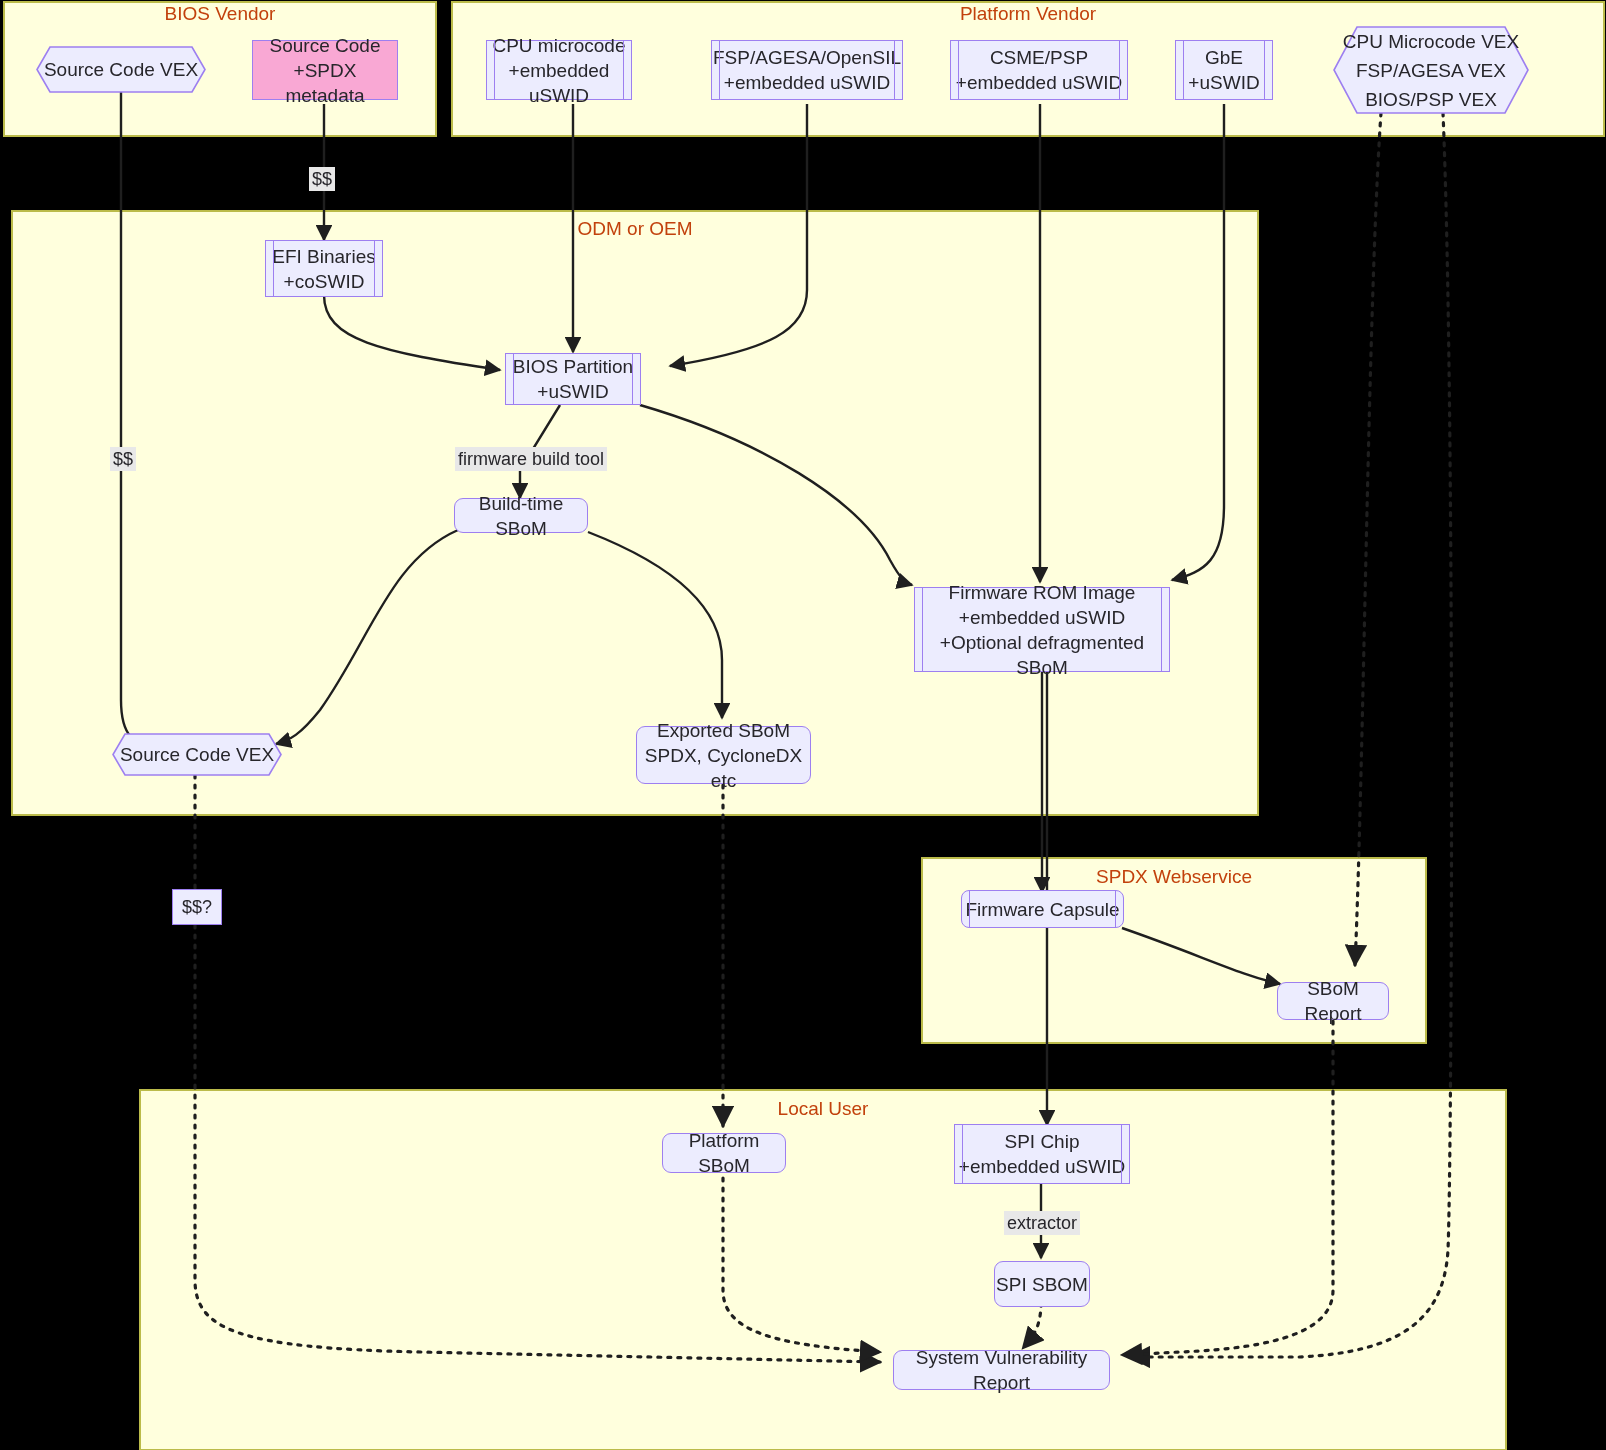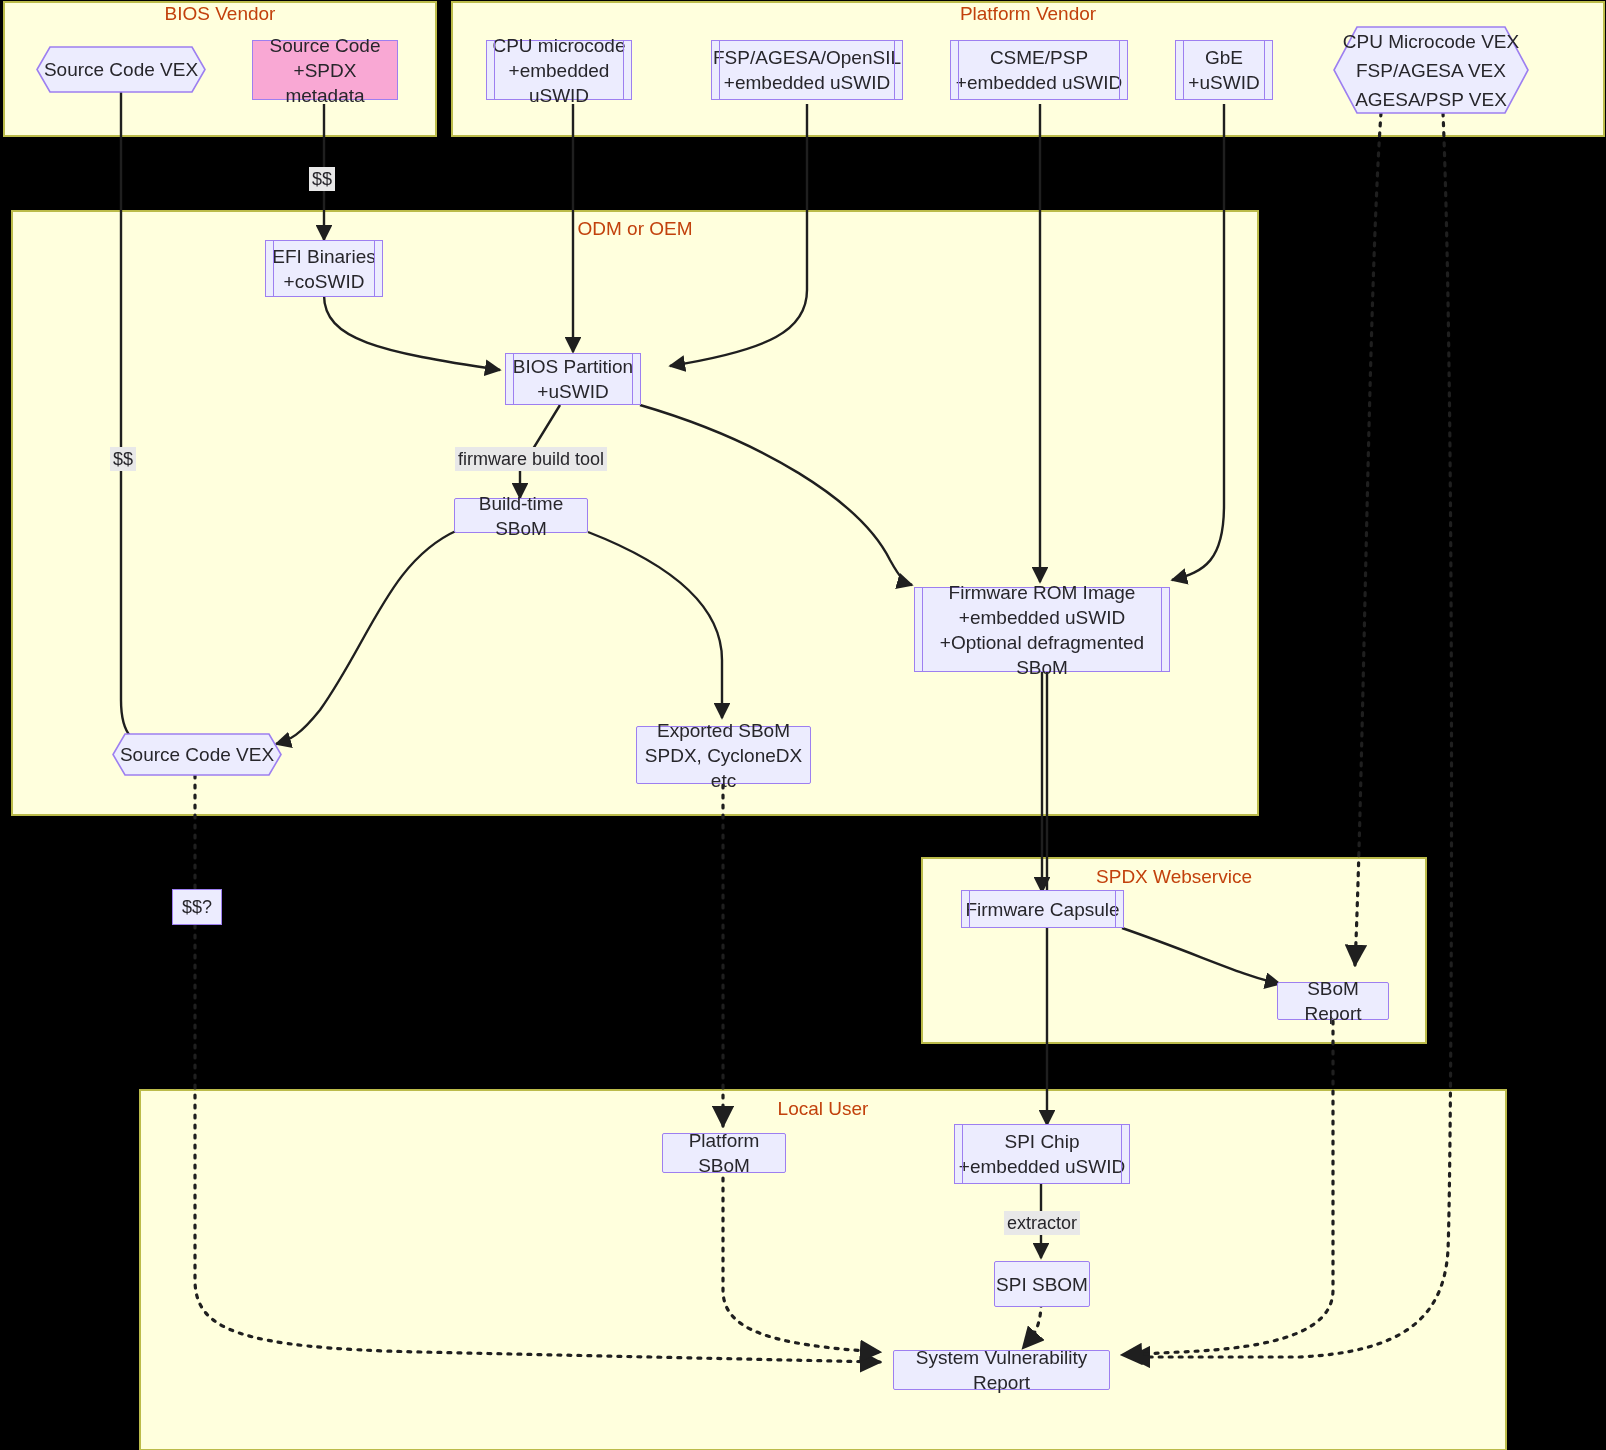--- a/index.html
+++ b/index.html
@@ -5,21 +5,21 @@
   html,body{margin:0;padding:0;background:#000;}
   #stage{position:relative;width:1606px;height:1450px;background:#000;
          font-family:"Liberation Sans","DejaVu Sans",sans-serif;overflow:hidden;}
   svg.layer{position:absolute;left:0;top:0;width:1606px;height:1450px;}
   #edges{z-index:5;pointer-events:none;}
   #groups{z-index:1;}
   .node{position:absolute;z-index:10;box-sizing:border-box;
         display:flex;align-items:center;justify-content:center;
         text-align:center;color:#27262b;font-size:19px;line-height:25px;}
   .rect{background:#f9a8d4;border:1.6px solid #9d7ff0;}
-  .rounded{background:#ececfe;border:1.6px solid #9d7ff0;border-radius:2px;}
+  .rounded{background:#ececfe;border:1.6px solid #9d7ff0;border-radius:9px;}
   .subproc{background:#ececfe;border:1.6px solid #9d7ff0;}
   .subproc::before,.subproc::after{content:"";position:absolute;top:0;bottom:0;
         width:0;border-left:1.6px solid #9d7ff0;}
   .subproc::before{left:7px;} .subproc::after{right:7px;}
   .hexwrap{position:absolute;z-index:10;}
   .hexwrap svg{position:absolute;left:0;top:0;}
   .hexwrap .hextext{position:absolute;left:0;top:0;right:0;bottom:0;
         display:flex;flex-direction:column;align-items:center;justify-content:center;
         color:#27262b;font-size:19px;line-height:29px;text-align:center;}
   .grp-title{position:absolute;z-index:4;color:#c2410c;font-size:19px;text-align:center;}
@@ -137,21 +137,21 @@
     <span>+uSWID</span>
   </div>
 
   <div class="hexwrap" style="left:1333px;top:26px;width:196px;height:88px;">
     <svg width="196" height="88">
       <polygon points="24,1 172,1 195,44 172,87 24,87 1,44" fill="#ececfe" stroke="#9d7ff0" stroke-width="1.6"></polygon>
     </svg>
     <div class="hextext">
       <span>CPU Microcode VEX</span>
       <span>FSP/AGESA VEX</span>
-      <span>AGESA/PSP VEX</span>
+      <span>BIOS/PSP VEX</span>
     </div>
   </div>
 
   <div class="node subproc" style="left:265px;top:240px;width:118px;height:57px;flex-direction:column;">
     <span>EFI Binaries</span>
     <span>+coSWID</span>
   </div>
 
   <div class="node subproc" style="left:505px;top:353px;width:136px;height:52px;flex-direction:column;">
     <span>BIOS Partition</span>
@@ -175,21 +175,21 @@
     <div class="hextext">
         <span>Source Code VEX</span>
       </div>
   </div>
 
   <div class="node rounded" style="left:636px;top:726px;width:175px;height:58px;flex-direction:column;">
     <span>Exported SBoM</span>
     <span>SPDX, CycloneDX etc</span>
   </div>
 
-  <div class="node subproc" style="left:961px;top:890px;width:163px;height:38px;">
+  <div class="node subproc" style="left:961px;top:890px;width:163px;height:38px;border-radius:8px;">
     <span>Firmware Capsule</span>
   </div>
 
   <div class="node rounded" style="left:1277px;top:982px;width:112px;height:38px;">
     <span>SBoM Report</span>
   </div>
 
   <div class="node rounded" style="left:662px;top:1133px;width:124px;height:40px;">
     <span>Platform SBoM</span>
   </div>

